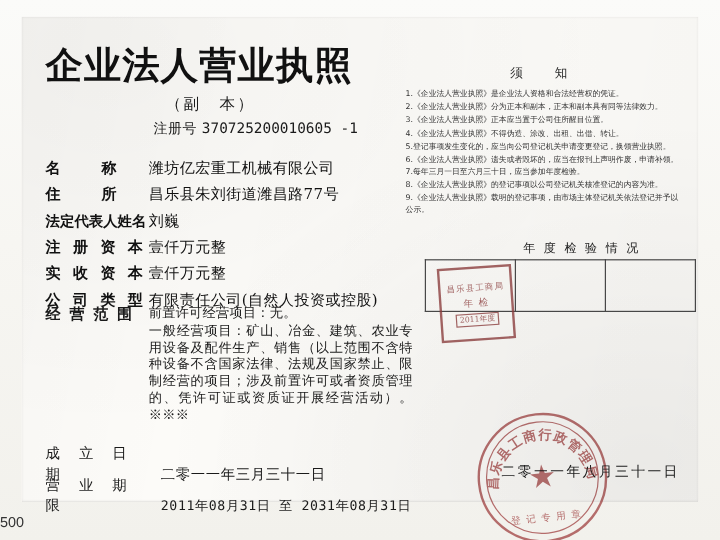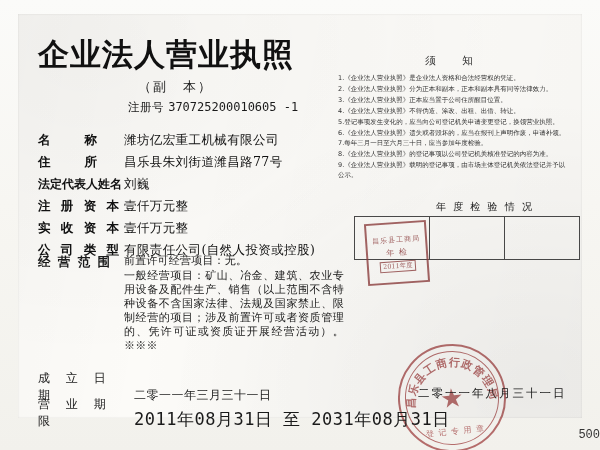--- a/index.html
+++ b/index.html
@@ -139,31 +139,31 @@
   
   .foot{position:absolute;left:20px;font-size:12px;}
   .foot .lab{
     display:inline-block;width:96px;
     font-family:"DejaVu Serif","Liberation Serif",serif;
     letter-spacing:6px;font-size:12px;
   }
   .foot .val{
     font-family:"DejaVu Serif","Liberation Serif",serif;font-size:12px;letter-spacing:.5px;
   }
-  .foot .val.mono{font-family:"DejaVu Sans Mono","Liberation Mono",monospace;font-size:17px;}
+  .foot .val.mono{font-family:"DejaVu Sans Mono","Liberation Mono",monospace;font-size:11px;}
 
   .issue-date{
     position:absolute;left:400px;top:372px;
     font-family:"DejaVu Serif","Liberation Serif",serif;font-size:11.5px;
     letter-spacing:2px;color:#1a1a1a;
   }
 
   .pagenum{
-    position:absolute;left:0;right:0;top:428px;text-align:right;
-    font-family:Liberation Mono, monospace;
+    position:absolute;left:0;right:0;top:428px;text-align:left;
+    font-family:Liberation Sans, sans-serif;
     font-size:12px;color:#333;
   }
 </style>
 </head>
 <body>
 
 <div id="doc">
   <div id="paper">
 
     <div class="title">企业法人营业执照</div>

